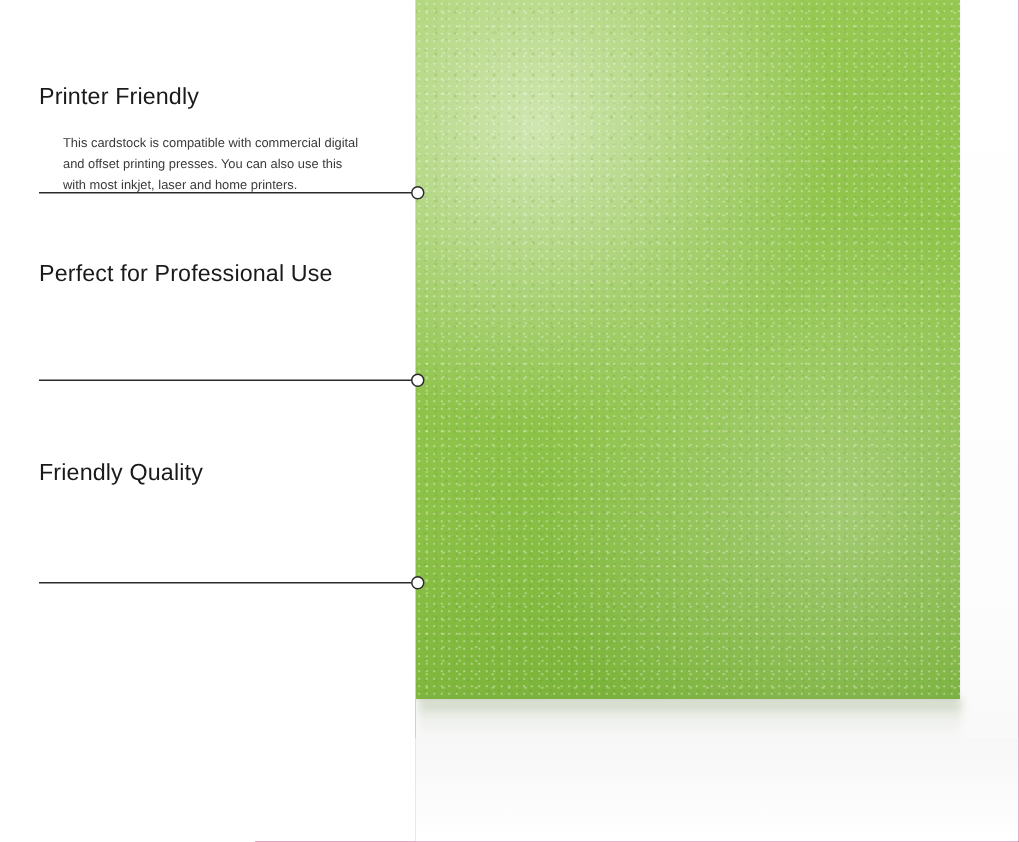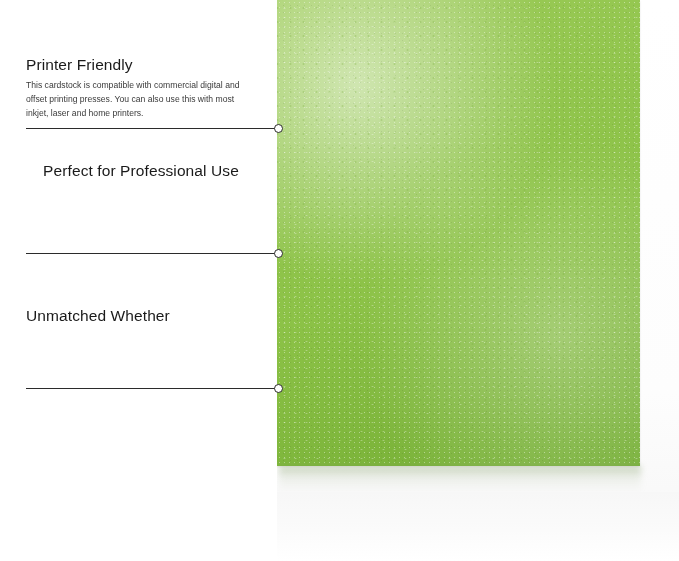--- a/index.html
+++ b/index.html
@@ -106,40 +106,40 @@
     color: #1a1a1a;
     font-weight: normal;
     letter-spacing: 0.1px;
     margin: 0 0 6px 0;
     line-height: 1.1;
   }
   .feature-body {
     font-size: 8.6px;
     line-height: 1.62;
     color: #3a3a3a;
-    margin: 0;
+    margin: 16px;
   }
   .feature-rule {
     position: absolute;
     left: 26px;
     height: 1px;
     background: #2b2b2b;
   }
   .connector-dot {
     position: absolute;
     width: 9px;
     height: 9px;
     border: 1.4px solid #2b2b2b;
     border-radius: 50%;
     background: #ffffff;
     box-sizing: border-box;
   }
 
   .f1 { top: 56px; }
-  .f2 { top: 162px; text-align: center; }
+  .f2 { top: 174px; }
   .f3 { top: 307px; }
 </style>
 </head>
 <body>
 
 <div class="infographic">
 
   <div class="product-stage">
     <div class="cardstock-sheet"></div>
     <div class="sheet-shadow"></div>
@@ -151,21 +151,21 @@
     <div class="feature f1">
       <h2 class="feature-title">Printer Friendly</h2>
       <p class="feature-body">This cardstock is compatible with commercial digital and offset printing presses. You can also use this with most inkjet, laser and home printers.</p>
     </div>
 
     <div class="feature f2">
       <h2 class="feature-title">Perfect for Professional Use</h2>
     </div>
 
     <div class="feature f3">
-      <h2 class="feature-title">Unmatched Whether</h2>
+      <h2 class="feature-title">Friendly Quality</h2>
     </div>
   </div>
 
   <div class="feature-rule" style="top:128px; width:251px;"></div>
   <div class="connector-dot" style="left:274px; top:123.5px;"></div>
 
   <div class="feature-rule" style="top:253px; width:251px;"></div>
   <div class="connector-dot" style="left:274px; top:248.5px;"></div>
 
   <div class="feature-rule" style="top:388px; width:251px;"></div>

